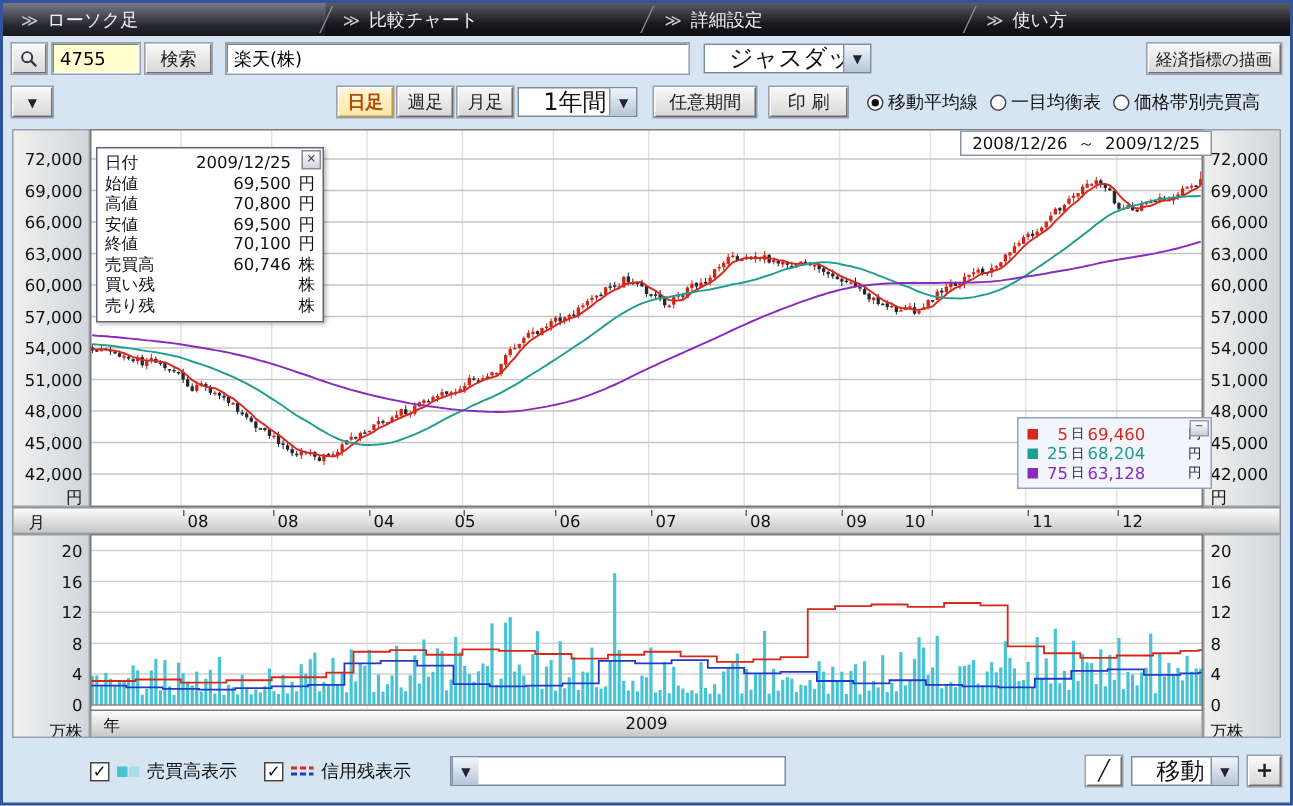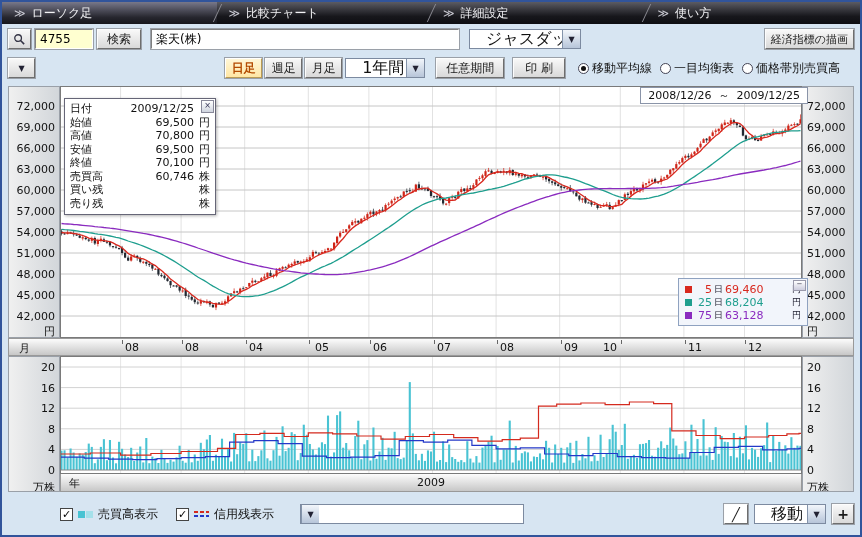--- a/index.html
+++ b/index.html
@@ -786,21 +786,21 @@
 
   <div class="month-strip" id="monthTicks">
     <span class="corner">月</span>
   <span class="mtick" style="left: 113px;"></span>
       <span class="mlabel" style="left: 116px;">08</span>
       <span class="mtick" style="left: 173px;"></span>
       <span class="mlabel" style="left: 176px;">08</span>
       <span class="mtick" style="left: 237px;"></span>
       <span class="mlabel" style="left: 240px;">04</span>
       <span class="mtick" style="left: 300px;"></span>
-      <span class="mlabel" style="left: 306px;">05</span>
+      <span class="mlabel" style="left: 294px;">05</span>
       <span class="mtick" style="left: 361px;"></span>
       <span class="mlabel" style="left: 364px;">06</span>
       <span class="mtick" style="left: 425px;"></span>
       <span class="mlabel" style="left: 428px;">07</span>
       <span class="mtick" style="left: 488px;"></span>
       <span class="mlabel" style="left: 491px;">08</span>
       <span class="mtick" style="left: 552px;"></span>
       <span class="mlabel" style="left: 555px;">09</span>
       <span class="mtick" style="left: 612px;"></span>
       <span class="mlabel" style="left: 594px;">10</span>

